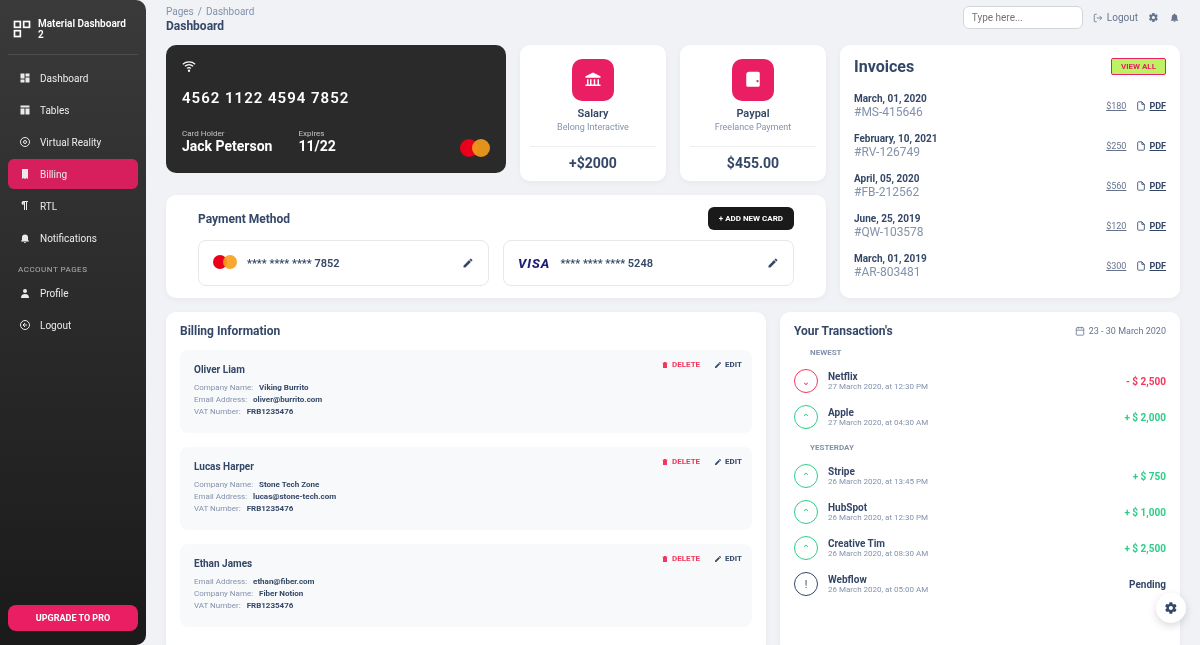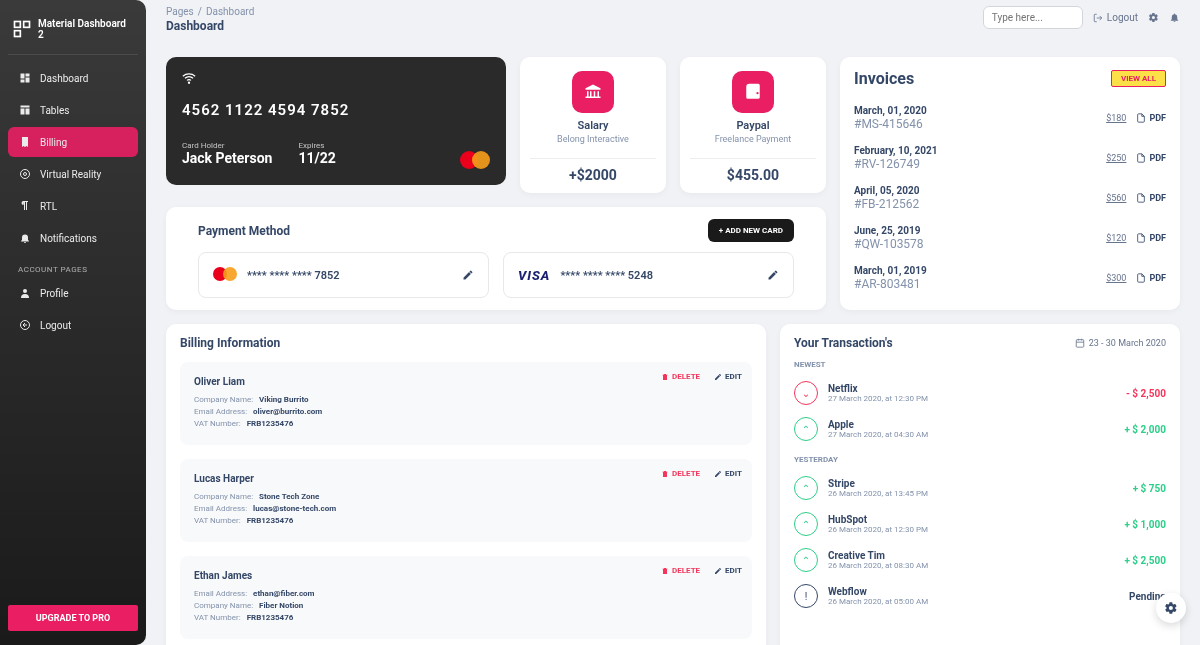--- a/index.html
+++ b/index.html
@@ -4,30 +4,30 @@
 <style>
 * { margin: 0; padding: 0; box-sizing: border-box; font-family: -apple-system, BlinkMacSystemFont, "Segoe UI", Roboto, Helvetica, Arial, sans-serif; }
 body { background: #f0f2f5; display: flex; font-size: 12px; color: #344767; }
 .sidebar { width: 146px; background: linear-gradient(180deg, #3a3a3a 0%, #1a1a1a 100%); height: 100vh; padding: 12px 8px; position: relative; border-radius: 0 10px 10px 0; }
 .brand { display: flex; align-items: center; gap: 6px; color: #fff; font-weight: 600; font-size: 10px; padding: 6px 4px 14px; border-bottom: 1px solid rgba(255,255,255,0.1); margin-bottom: 8px; }
 .brand-icon { width: 20px; height: 20px; }
 .navlist { list-style: none; }
 .navitem { display: flex; align-items: center; gap: 8px; color: #fff; padding: 8px 10px; font-size: 10px; border-radius: 6px; margin-bottom: 2px; cursor: pointer; opacity: 0.9; }
 .navitem.active { background: #e91e63; }
 .nav-divider { color: #fff; font-size: 8px; opacity: 0.6; padding: 10px 10px 4px; letter-spacing: .5px; }
-.upgrade { position: absolute; bottom: 14px; left: 8px; right: 8px; background: #e91e63; color: #fff; border: none; border-radius: 2px; padding: 8px 0; font-size: 9px; font-weight: 700; cursor: pointer; margin-top: 48px; }
+.upgrade { position: absolute; bottom: 14px; left: 8px; right: 8px; background: #e91e63; color: #fff; border: none; border-radius: 8px; padding: 8px 0; font-size: 9px; font-weight: 700; cursor: pointer; margin-top: 48px; }
 .nav-icon { width: 14px; height: 14px; display: inline-flex; align-items: center; justify-content: center; }
 
 .main { flex: 1; padding: 6px 20px 10px; height: 100vh; overflow-y: auto; }
-.topbar { display: flex; justify-content: space-between; align-items: flex-start; margin-bottom: 24px; }
+.topbar { display: flex; justify-content: space-between; align-items: flex-start; margin-bottom: 12px; }
 .crumbs { font-size: 10px; color: #8392ab; }
 .crumbs .slash { padding: 0 4px; }
 .page-title { font-size: 12px; font-weight: 700; color: #344767; margin-top: 2px; }
 .top-right { display: flex; align-items: center; gap: 10px; }
-.search { border: 1px solid #d2d6da; border-radius: 6px; padding: 5px 8px; font-size: 10px; width: 100px; background: #fff; }
+.search { border: 1px solid #d2d6da; border-radius: 6px; padding: 5px 8px; font-size: 10px; width: 120px; background: #fff; }
 .top-link { font-size: 10px; color: #67748e; display: flex; align-items: center; gap: 4px; cursor: pointer; }
 
 .grid-top { display: grid; grid-template-columns: 340px 1fr 1fr 340px; gap: 14px; margin-bottom: 14px; }
 .card { background: #fff; border-radius: 10px; box-shadow: 0 2px 6px rgba(0,0,0,0.04); }
 .credit { background: #2a2a2a; border-radius: 10px; padding: 14px 16px; color: #fff; position: relative; height: 128px; }
 .wifi { font-size: 12px; }
 .ccnum { font-size: 15px; font-weight: 600; letter-spacing: 1px; margin-top: 16px; }
 .ccrow { display: flex; gap: 26px; margin-top: 22px; font-size: 8px; }
 .ccrow .lbl { opacity: 0.7; }
 .ccrow .val { font-weight: 700; font-size: 14px; }
@@ -37,27 +37,27 @@
 
 .stat { text-align: center; padding: 14px 10px 10px; }
 .stat-icon { width: 42px; height: 42px; background: #e91e63; border-radius: 10px; display: inline-flex; align-items: center; justify-content: center; margin-bottom: 6px; }
 .stat-title { font-size: 11px; font-weight: 600; }
 .stat-sub { font-size: 9px; color: #8392ab; margin-top: 2px; }
 .stat-amount { font-size: 14px; font-weight: 700; margin-top: 14px; border-top: 1px solid #eee; padding-top: 8px; }
 
 .invoices { padding: 12px 14px; grid-row: span 2; }
 .inv-head { display: flex; justify-content: space-between; align-items: center; margin-bottom: 10px; }
 .inv-title { font-size: 16px; font-weight: 700; }
-.viewall { border: 1px solid #e91e63; color: #e91e63; background: #fde047; border-radius: 2px; padding: 3px 9px; font-size: 8px; font-weight: 700; cursor: pointer; }
+.viewall { border: 1px solid #e91e63; color: #e91e63; background: #bef264; border-radius: 2px; padding: 3px 9px; font-size: 8px; font-weight: 700; cursor: pointer; }
 .invrow { display: flex; justify-content: space-between; align-items: center; padding: 7px 0; }
 .inv-l .date { font-size: 10px; font-weight: 700; }
 .inv-l .code { font-size: 12px; color: #8392ab; margin-top: 1px; }
 .inv-r { display: flex; align-items: center; gap: 10px; font-size: 9px; }
 .inv-r .amt { color: #67748e; text-decoration: underline; }
-.pdf { display: flex; align-items: center; gap: 3px; font-weight: 700; color: #344767; cursor: pointer; }
+.pdf { display: flex; align-items: center; gap: 3px; font-weight: 700; color: #344767; cursor: pointer; text-decoration: underline; }
 .payment { padding: 12px 32px; }
 .pm-head { display: flex; justify-content: space-between; align-items: center; margin-bottom: 10px; }
 .pm-title { font-size: 12px; font-weight: 700; }
 .addcard { background: #1a1a1a; color: #fff; border: none; border-radius: 6px; padding: 7px 11px; font-size: 8px; font-weight: 700; cursor: pointer; }
 .pm-cards { display: grid; grid-template-columns: 1fr 1fr; gap: 14px; }
 .pm-card { border: 1px solid #e8e8e8; border-radius: 8px; padding: 14px 14px; display: flex; align-items: center; gap: 10px; font-size: 11px; font-weight: 600; }
 .pm-card .sp { flex: 1; }
 .edit-ic { cursor: pointer; }
 .mc-mini { position: relative; width: 24px; height: 16px; }
 .mc-mini .a { width: 14px; height: 14px; background:#eb001b; border-radius: 50%; position: absolute; left: 0; }
@@ -72,21 +72,21 @@
 .bi-line { font-size: 8px; color: #8392ab; margin-bottom: 3px; }
 .bi-line b { color: #344767; padding-left: 4px; }
 .bi-actions { position: absolute; top: 10px; right: 10px; display: flex; gap: 14px; font-size: 8px; font-weight: 700; }
 .del { color: #f5365c; cursor: pointer; display: flex; align-items:center; gap:3px; }
 .edt { color: #344767; cursor: pointer; display: flex; align-items:center; gap:3px; }
 
 .trans { padding: 12px 14px; }
 .tr-head { display: flex; justify-content: space-between; align-items: center; margin-bottom: 10px; }
 .tr-title { font-size: 12px; font-weight: 700; }
 .tr-range { font-size: 9px; color: #67748e; display: flex; align-items: center; gap: 4px; }
-.tr-section { font-size: 8px; color: #8392ab; font-weight: 700; margin: 8px 0 6px; }
+.tr-section { font-size: 8px; color: #8392ab; font-weight: 700; margin: 8px 16px 6px; }
 .tr-row { display: flex; align-items: center; gap: 10px; padding: 6px 0; }
 .tr-ic { width: 24px; height: 24px; border-radius: 50%; border: 1px solid; display: flex; align-items: center; justify-content: center; font-size: 10px; }
 .tr-ic.down { border-color: #f5365c; color: #f5365c; }
 .tr-ic.up { border-color: #2dce89; color: #2dce89; }
 .tr-ic.pend { border-color: #344767; color: #344767; }
 .tr-info .n { font-size: 10px; font-weight: 700; }
 .tr-info .d { font-size: 8px; color: #8392ab; }
 .tr-amt { margin-left: auto; font-size: 10px; font-weight: 700; }
 .tr-amt.neg { color: #f5365c; }
 .tr-amt.pos { color: #2dce89; }
@@ -118,36 +118,36 @@
         <span>Dashboard</span>
       </li>
       <li class="navitem">
         <span class="nav-icon">
           <svg width="12" height="12" viewBox="0 0 24 24" fill="currentColor">
             <path d="M3 3h18v4H3Zm0 6h8v12H3Zm10 0h8v12h-8Z"></path>
           </svg>
         </span>
         <span>Tables</span>
       </li>
-      <li class="navitem active">
-        <span class="nav-icon">
-          <svg width="12" height="12" viewBox="0 0 24 24" fill="currentColor">
-            <path d="M6 2h12v20l-3-2-3 2-3-2-3 2Zm3 5h6v2H9Zm0 4h6v2H9Z"></path>
-          </svg>
-        </span>
-        <span>Billing</span>
-      </li>
       <li class="navitem">
         <span class="nav-icon">
           <svg width="12" height="12" viewBox="0 0 24 24" fill="none" stroke="currentColor" stroke-width="2">
             <circle cx="12" cy="12" r="9"></circle>
             <circle cx="12" cy="12" r="3"></circle>
           </svg>
         </span>
         <span>Virtual Reality</span>
+      </li>
+      <li class="navitem active">
+        <span class="nav-icon">
+          <svg width="12" height="12" viewBox="0 0 24 24" fill="currentColor">
+            <path d="M6 2h12v20l-3-2-3 2-3-2-3 2Zm3 5h6v2H9Zm0 4h6v2H9Z"></path>
+          </svg>
+        </span>
+        <span>Billing</span>
       </li>
       <li class="navitem">
         <span class="nav-icon">
           <svg width="12" height="12" viewBox="0 0 24 24" fill="currentColor">
             <path d="M9 4v6a4 4 0 0 1 0-8h9v2h-2v16h-2V4h-2v16h-2V10Z"></path>
           </svg>
         </span>
         <span>RTL</span>
       </li>
       <li class="navitem">

